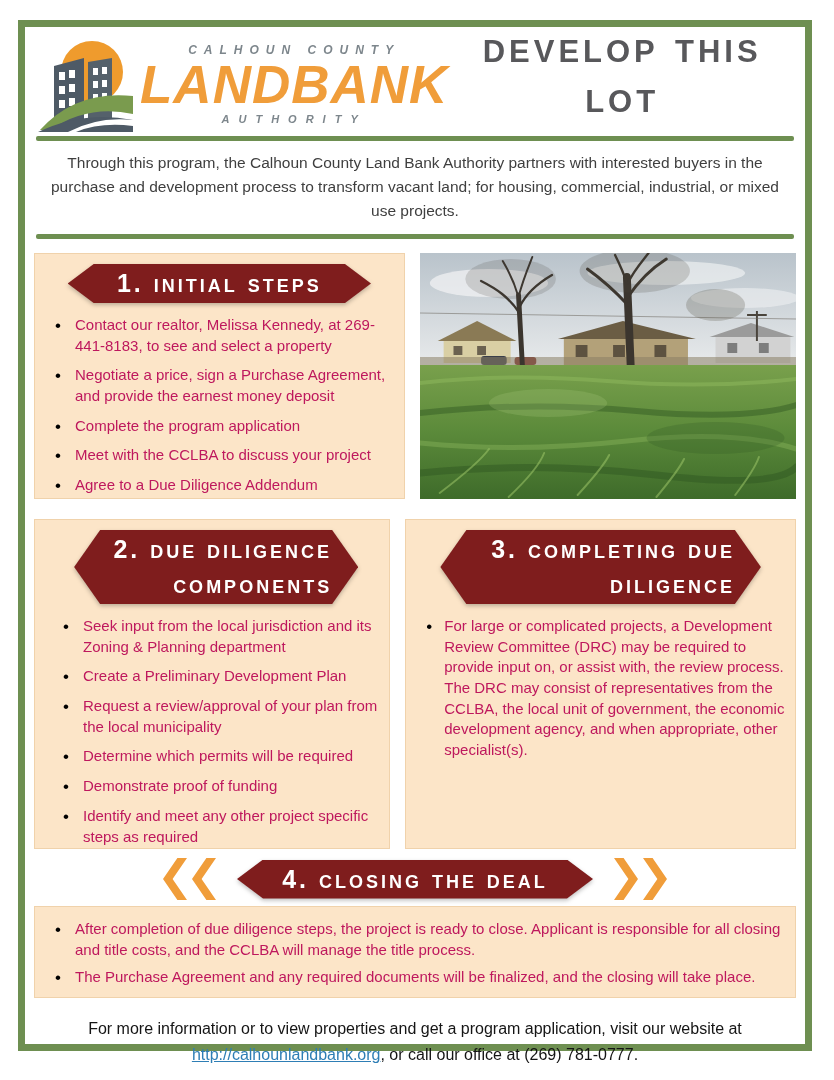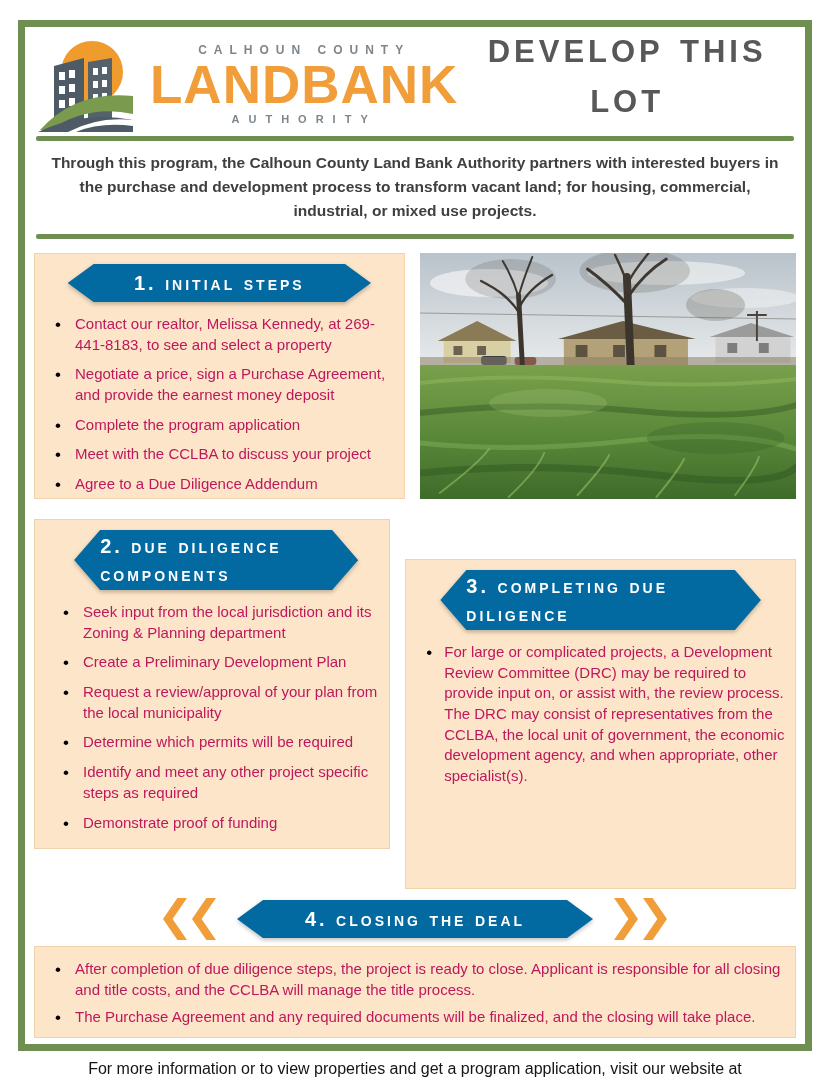--- a/index.html
+++ b/index.html
@@ -4,45 +4,45 @@
 <style>
   html,body{margin:0;padding:0;background:#fff;}
   .sheet{position:relative;width:834px;height:1080px;background:#ffffff;overflow:hidden;
          font-family:"Liberation Sans",sans-serif;color:#333;}
   .frame{position:absolute;left:18px;top:20px;width:794px;height:1031px;
          border:7px solid #6e8f51;box-sizing:border-box;background:#fff;}
   .content{position:absolute;left:9px;top:5px;width:762px;}
 
   
   .header{display:flex;align-items:center;height:104px;}
-  .logo{display:flex;align-items:center;gap:16px;margin-left:4px;}
+  .logo{display:flex;align-items:center;gap:6px;margin-left:4px;font-style:italic;}
   .logo-text{display:flex;flex-direction:column;align-items:center;line-height:1;}
   .logo-top{font-size:12px;letter-spacing:7px;color:#7d868c;font-weight:700;margin-bottom:2px;}
   .logo-main{font-size:53px;font-weight:800;color:#f09d3a;letter-spacing:1px;}
   .logo-bottom{font-size:11px;letter-spacing:9px;color:#7d868c;font-weight:700;margin-top:3px;}
   .page-title{flex:1;text-align:center;font-variant:small-caps;text-transform:lowercase;
               font-size:44px;font-weight:700;letter-spacing:4px;color:#58585b;margin-top:6px;}
 
   .rule{height:5px;background:#6e8f51;border-radius:2px;margin:0 2px;}
 
   
-  .intro{margin:10px 10px 11px 10px;text-align:center;font-size:15.5px;line-height:1.55;color:#3f3f3f;font-weight:bold;}
+  .intro{margin:10px 10px 11px 10px;text-align:center;font-size:15.5px;line-height:1.55;color:#3f3f3f;}
 
   
   .row{display:flex;gap:15px;margin-top:14px;}
   .box{background:#fce5c8;border:1px solid #f0d2ab;box-sizing:border-box;padding:10px 8px 8px 8px;}
   .box-1{width:376px;height:246px;}
   .box-2{width:376px;height:330px;padding-left:16px;}
-  .box-3{width:413px;height:330px;margin-top:40px;}
+  .box-3{width:413px;height:330px;}
   .box-4{width:100%;height:92px;margin-top:7px;padding-top:12px;}
 
   .banner-wrap{display:flex;justify-content:center;filter:drop-shadow(0 2px 2px rgba(0,0,0,.25));}
-  .banner{background:#0369a1;color:#fff;width:86%;min-height:38px;display:flex;align-items:center;
-          justify-content:center;text-align:left;font-variant:small-caps;text-transform:lowercase;
-          font-size:20px;font-weight:700;letter-spacing:3px;line-height:1.4;padding:2px 26px;box-sizing:border-box;
+  .banner{background:#7f1d1d;color:#fff;width:86%;min-height:38px;display:flex;align-items:center;
+          justify-content:center;text-align:right;font-variant:small-caps;text-transform:lowercase;
+          font-size:25px;font-weight:700;letter-spacing:3px;line-height:1.4;padding:2px 26px;box-sizing:border-box;
           clip-path:polygon(0 50%,26px 0,calc(100% - 26px) 0,100% 50%,calc(100% - 26px) 100%,26px 100%);}
 
   ul.bullets{list-style:none;margin:12px 0 0 0;padding:0;}
   ul.bullets li{position:relative;padding-left:32px;margin-bottom:9px;
                 font-size:15px;line-height:1.38;color:#be185d;}
   ul.bullets li::before{content:"\2022";position:absolute;left:12px;top:-1px;font-size:17px;color:#000;}
   .box-3 ul.bullets li{margin-bottom:14px;padding-left:30px;}
   .box-4 ul.bullets{margin-top:0;}
   .box-4 ul.bullets li{margin-bottom:7px;}
 
@@ -200,22 +200,22 @@
       <div class="row" style="margin-top:20px;">
         <section class="box box-2">
           <div class="banner-wrap">
             <div class="banner">2. Due Diligence Components</div>
           </div>
           <ul class="bullets">
             <li>Seek input from the local jurisdiction and its Zoning &amp; Planning department</li>
             <li>Create a Preliminary Development Plan</li>
             <li>Request a review/approval of your plan from the local municipality</li>
             <li>Determine which permits will be required</li>
+            <li>Demonstrate proof of funding</li>
             <li>Identify and meet any other project specific steps as required</li>
-            <li>Demonstrate proof of funding</li>
           </ul>
         </section>
 
         <section class="box box-3">
           <div class="banner-wrap">
             <div class="banner">3. Completing Due Diligence</div>
           </div>
           <ul class="bullets">
             <li>For large or complicated projects, a Development Review Committee (DRC) may be required to provide input on, or assist with, the review process. The DRC may consist of representatives from the CCLBA, the local unit of government, the economic development agency, and when appropriate, other specialist(s).</li>
           </ul>

